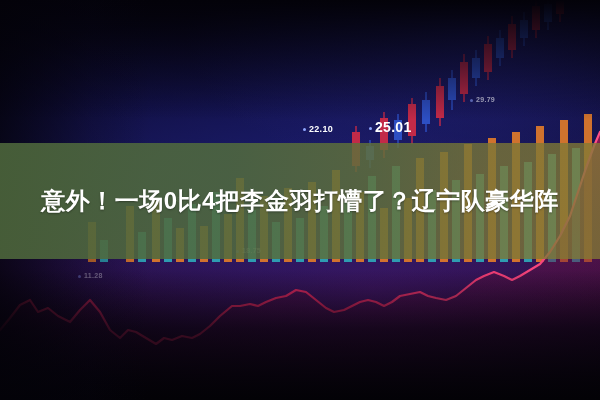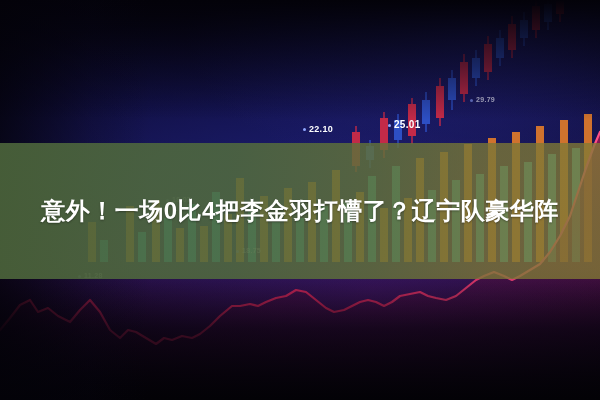--- a/index.html
+++ b/index.html
@@ -67,21 +67,21 @@
     vertical-align: middle;
     margin-right: 3px;
   }
 
   
   .headline-band {
     position: absolute;
     left: 0;
     top: 143px;
     width: 600px;
-    height: 136px;
+    height: 116px;
     background: linear-gradient(90deg,
       rgba(78,104,60,0.88) 0%,
       rgba(80,106,62,0.87) 38%,
       rgba(96,112,58,0.84) 62%,
       rgba(122,118,54,0.80) 82%,
       rgba(130,122,52,0.78) 100%);
     display: flex;
     flex-direction: column;
     align-items: center;
     justify-content: center;
@@ -203,21 +203,21 @@
 
   <div class="bg-topdark"></div>
   <div class="bg-botdark"></div>
   <div class="bg-leftdark"></div>
 
   <div id="labels-layer">
       <div class="price-label" style="left: 78px; top: 272px; opacity: 0.3; font-size: 7px;"><span class="dot"></span><span>11.28</span></div>
       <div class="price-label" style="left: 166px; top: 196px; opacity: 0.3; font-size: 7px;"><span class="dot"></span><span>18.07</span></div>
       <div class="price-label" style="left: 236px; top: 247px; opacity: 0.45; font-size: 7px;"><span class="dot"></span><span>18.75</span></div>
       <div class="price-label" style="left: 303px; top: 124px; opacity: 1; font-size: 9px;"><span class="dot"></span><span>22.10</span></div>
-      <div class="price-label" style="left: 388px; top: 119px; opacity: 1; font-size: 10px;"><span class="dot"></span><span>25.01</span></div>
+      <div class="price-label" style="left: 369px; top: 119px; opacity: 1; font-size: 14px;"><span class="dot"></span><span>25.01</span></div>
       <div class="price-label" style="left: 470px; top: 96px; opacity: 0.55; font-size: 7px;"><span class="dot"></span><span>29.79</span></div>
     </div>
 
   <div class="headline-band">
     <div class="headline-line">意外！一场0比4把李金羽打懵了？辽宁队豪华阵</div>
   </div>
 
 </div>
 
 </body></html>

